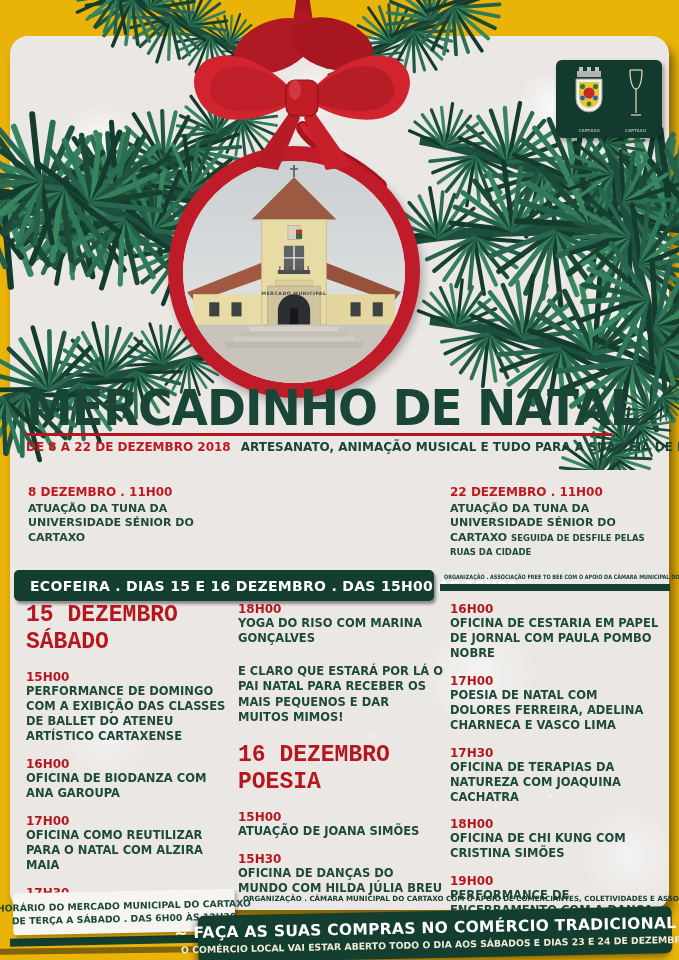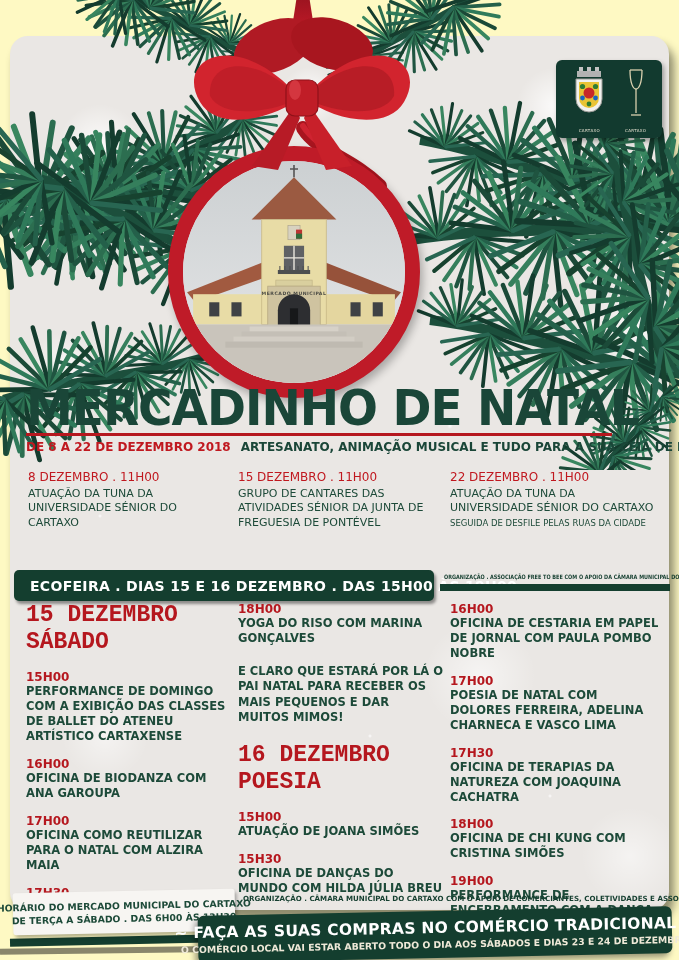--- a/index.html
+++ b/index.html
@@ -1,17 +1,17 @@
 <!DOCTYPE html>
 <html><head>
 <meta charset="utf-8">
 <style>
   html,body{margin:0;padding:0;background:#ffffff;}
   .canvas{position:relative;width:679px;height:960px;overflow:hidden;
-          font-family:"DejaVu Sans","Liberation Sans",sans-serif;background:#fef9c3;}
+          font-family:"DejaVu Sans","Liberation Sans",sans-serif;background:#eab308;}
   
   .card{position:absolute;left:10px;top:36px;width:659px;height:874px;border-radius:18px;
         background-color:#eae7e4;
         background-image:
           radial-gradient(circle 60px at 90px 110px, rgba(255,255,255,.85), rgba(255,255,255,0) 70%),
           radial-gradient(circle 42px at 300px 60px,  rgba(255,255,255,.9),  rgba(255,255,255,0) 70%),
           radial-gradient(circle 55px at 545px 70px,  rgba(255,255,255,.8),  rgba(255,255,255,0) 70%),
           radial-gradient(circle 70px at 625px 290px, rgba(255,255,255,.7),  rgba(255,255,255,0) 70%),
           radial-gradient(circle 48px at 55px 330px,  rgba(255,255,255,.7),  rgba(255,255,255,0) 70%),
           radial-gradient(circle 80px at 470px 640px, rgba(255,255,255,.55), rgba(255,255,255,0) 70%),
@@ -44,21 +44,21 @@
         border-radius:6px;box-shadow:2px 3px 5px rgba(0,0,0,.35);display:flex;align-items:center;justify-content:space-evenly;}
   .logolabel{font-size:4px;color:#e8e3d2;text-align:center;letter-spacing:.4px;}
   
   .title{position:absolute;left:26px;top:380px;font-size:47px;font-weight:bold;color:#1a4638;
          letter-spacing:-1px;transform:scaleY(1.04);white-space:nowrap;}
   .rule{position:absolute;left:26px;top:433px;width:586px;height:3px;background:#b5171e;}
   .subline{position:absolute;left:26px;top:440px;width:640px;font-size:12px;font-weight:bold;white-space:nowrap;}
   .subline .d{color:#c0181f;margin-right:10px;}
   .subline .t{color:#1a4638;}
   
-  .hl{position:absolute;top:470px;font-size:11px;font-weight:normal;color:#1d4a39;line-height:1.32;}
+  .hl{position:absolute;top:485px;font-size:11px;font-weight:bold;color:#1d4a39;line-height:1.32;}
   .hl .date{color:#c0181f;font-size:12px;margin-bottom:1px;}
   .hl .extra{font-size:8.5px;}
   .hl1{left:28px;width:185px;} .hl2{left:238px;width:200px;} .hl3{left:450px;width:205px;}
   
   .ecobanner{position:absolute;left:14px;top:570px;width:420px;height:31px;background:#143e2f;border-radius:5px;
         box-shadow:2px 3px 3px rgba(0,0,0,.4);display:flex;align-items:center;padding-left:16px;box-sizing:border-box;
         color:#ffffff;font-size:14px;font-weight:bold;letter-spacing:.3px;white-space:nowrap;}
   .ecoorg{position:absolute;left:444px;top:573px;width:230px;font-size:6px;font-weight:bold;color:#143e2f;
         white-space:nowrap;transform:scaleX(.82);transform-origin:left top;}
   .ecoorgbar{position:absolute;left:440px;top:584px;width:230px;height:7px;background:#143e2f;}
@@ -237,24 +237,20 @@
   <div class="title">MERCADINHO DE NATAL</div>
   <div class="rule"></div>
   <div class="subline">
     <span class="d">DE 8 A 22 DE DEZEMBRO 2018</span><span class="t">ARTESANATO, ANIMAÇÃO MUSICAL E TUDO PARA A SUA CEIA DE NATAL</span>
   </div>
 
   <div class="hl hl1">
     <div class="date">8 DEZEMBRO . 11H00</div>
     <div>ATUAÇÃO DA TUNA DA UNIVERSIDADE SÉNIOR DO CARTAXO</div>
   </div>
-  <div class="hl hl2">
-    <div class="date">15 DEZEMBRO . 11H00</div>
-    <div>GRUPO DE CANTARES DAS ATIVIDADES SÉNIOR DA JUNTA DE FREGUESIA DE PONTÉVEL</div>
-  </div>
   <div class="hl hl3">
     <div class="date">22 DEZEMBRO . 11H00</div>
     <span>ATUAÇÃO DA TUNA DA UNIVERSIDADE SÉNIOR DO CARTAXO</span>
     <span class="extra">SEGUIDA DE DESFILE PELAS RUAS DA CIDADE</span>
   </div>
 
   <div class="ecobanner">ECOFEIRA . DIAS 15 E 16 DEZEMBRO . DAS 15H00 ÀS 19H00</div>
   <div class="ecoorg">ORGANIZAÇÃO . ASSOCIAÇÃO FREE TO BEE COM O APOIO DA CÂMARA MUNICIPAL DO CARTAXO</div>
   <div class="ecoorgbar"></div>
 

